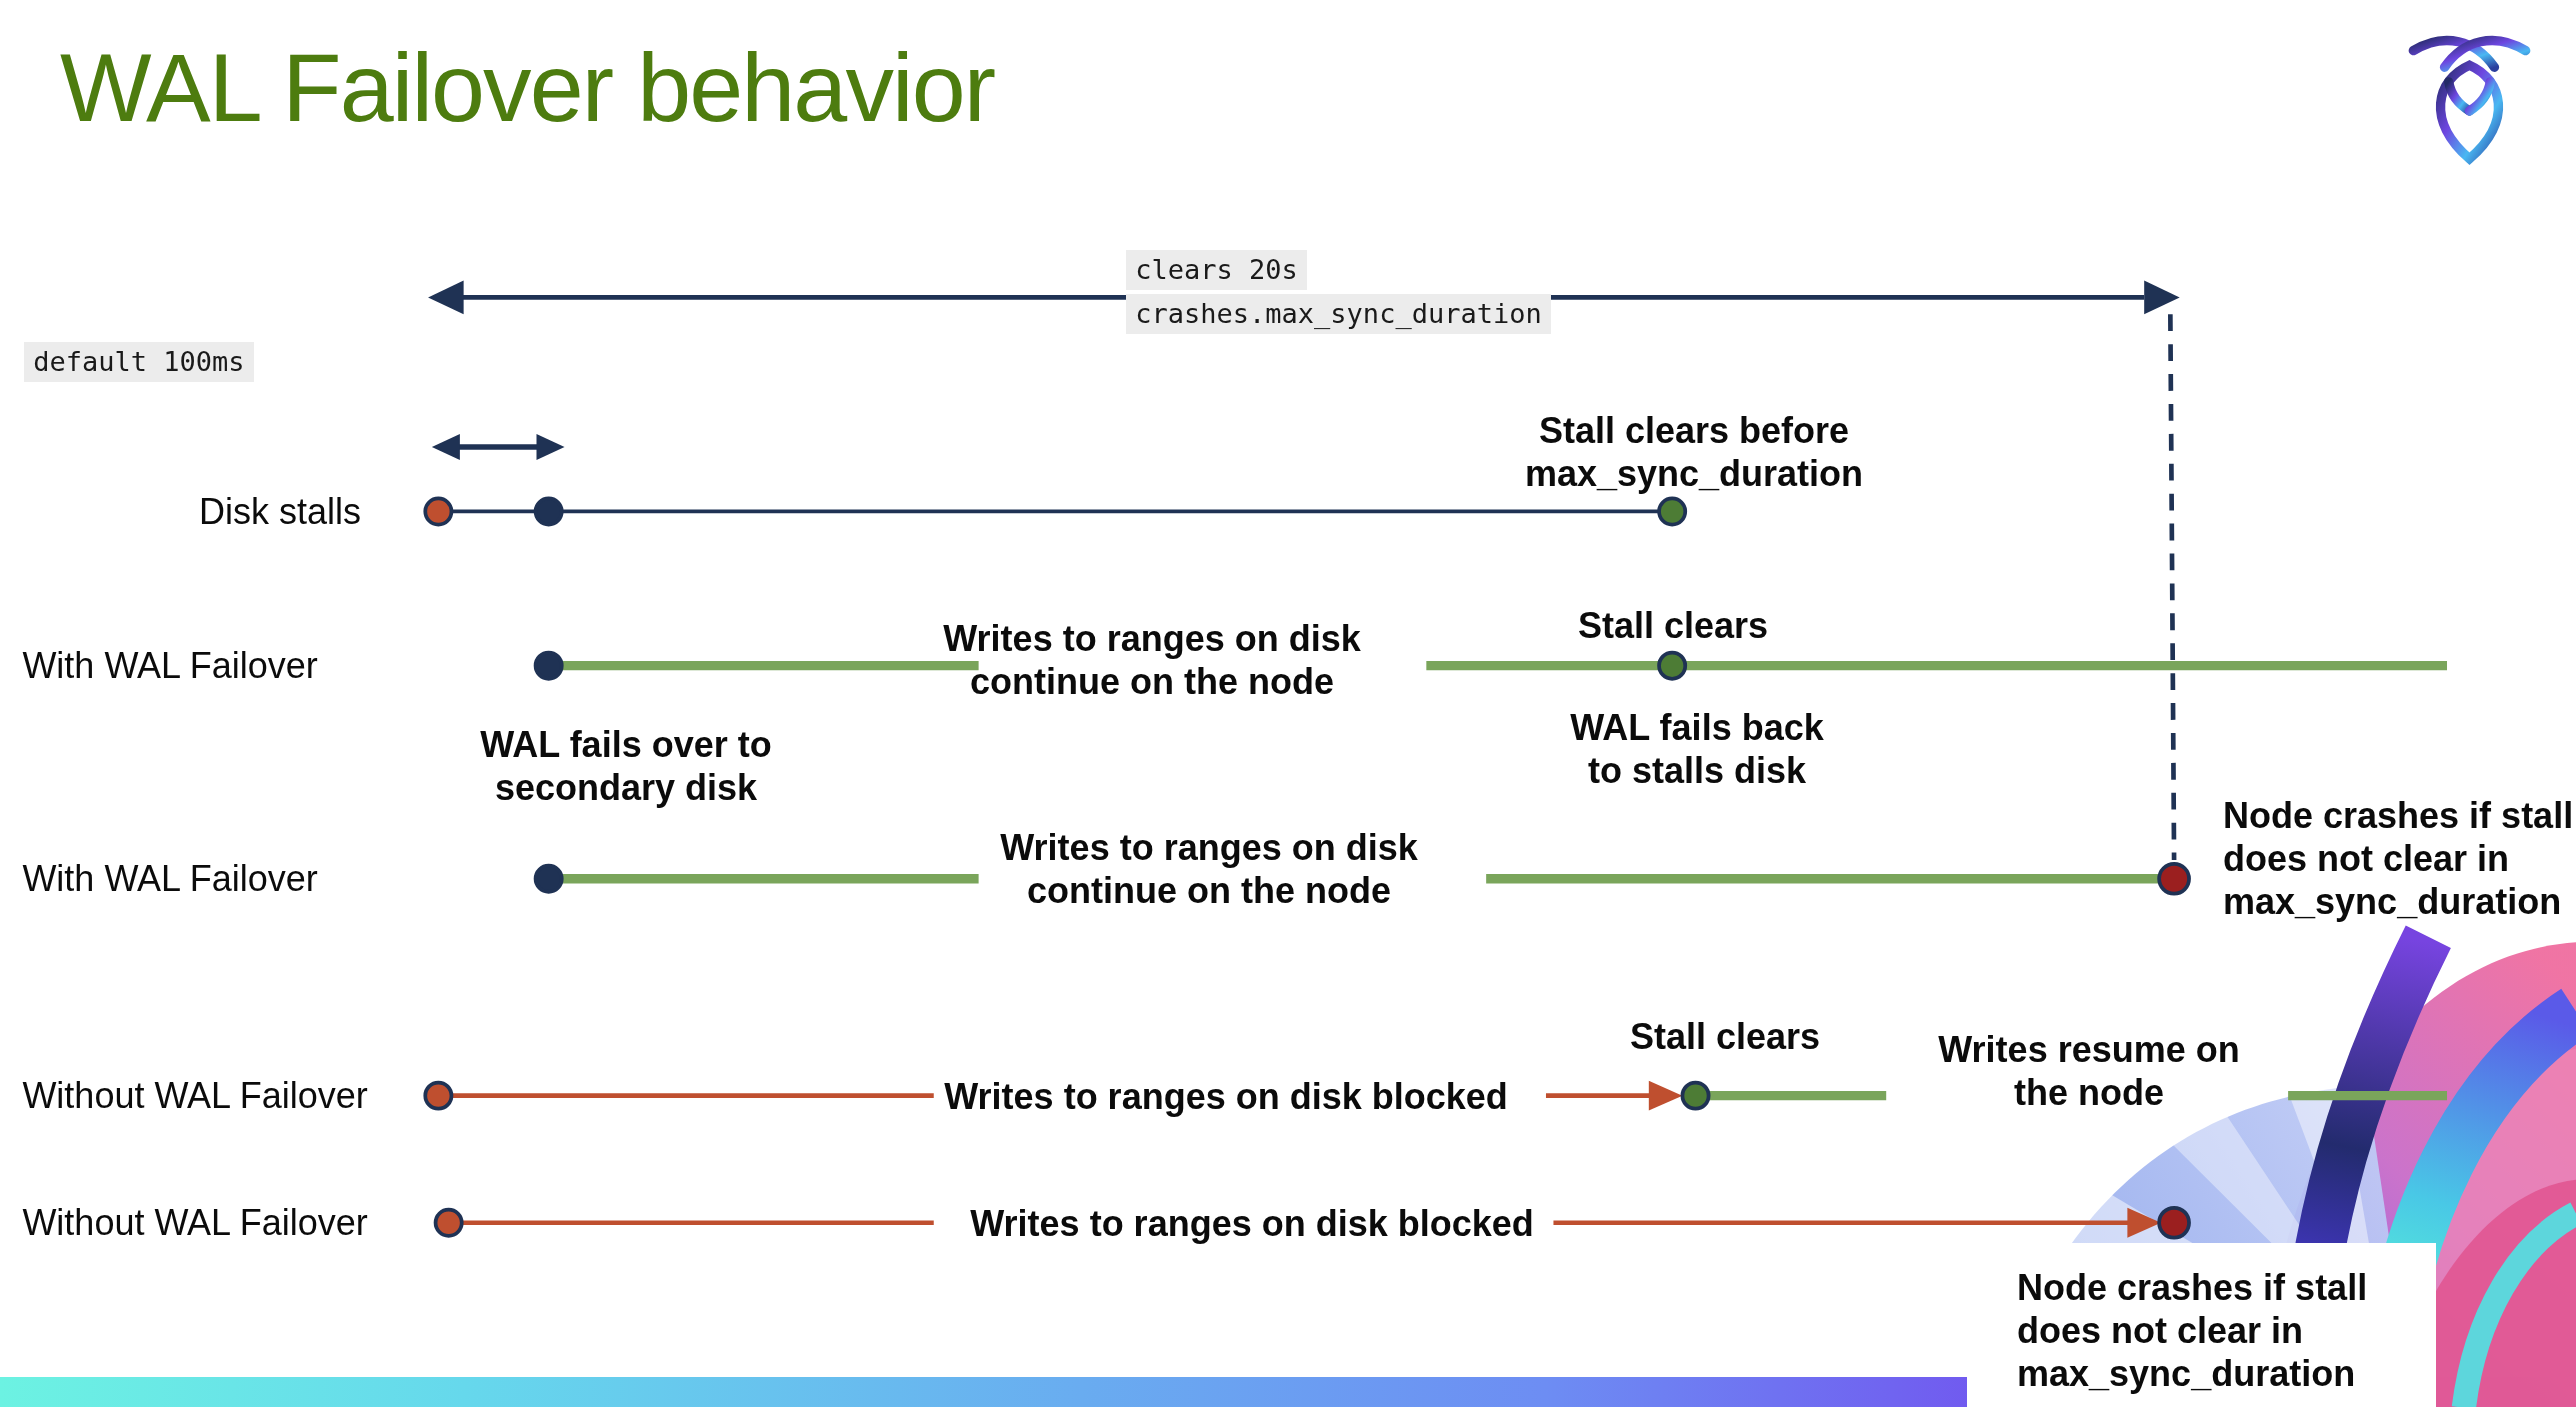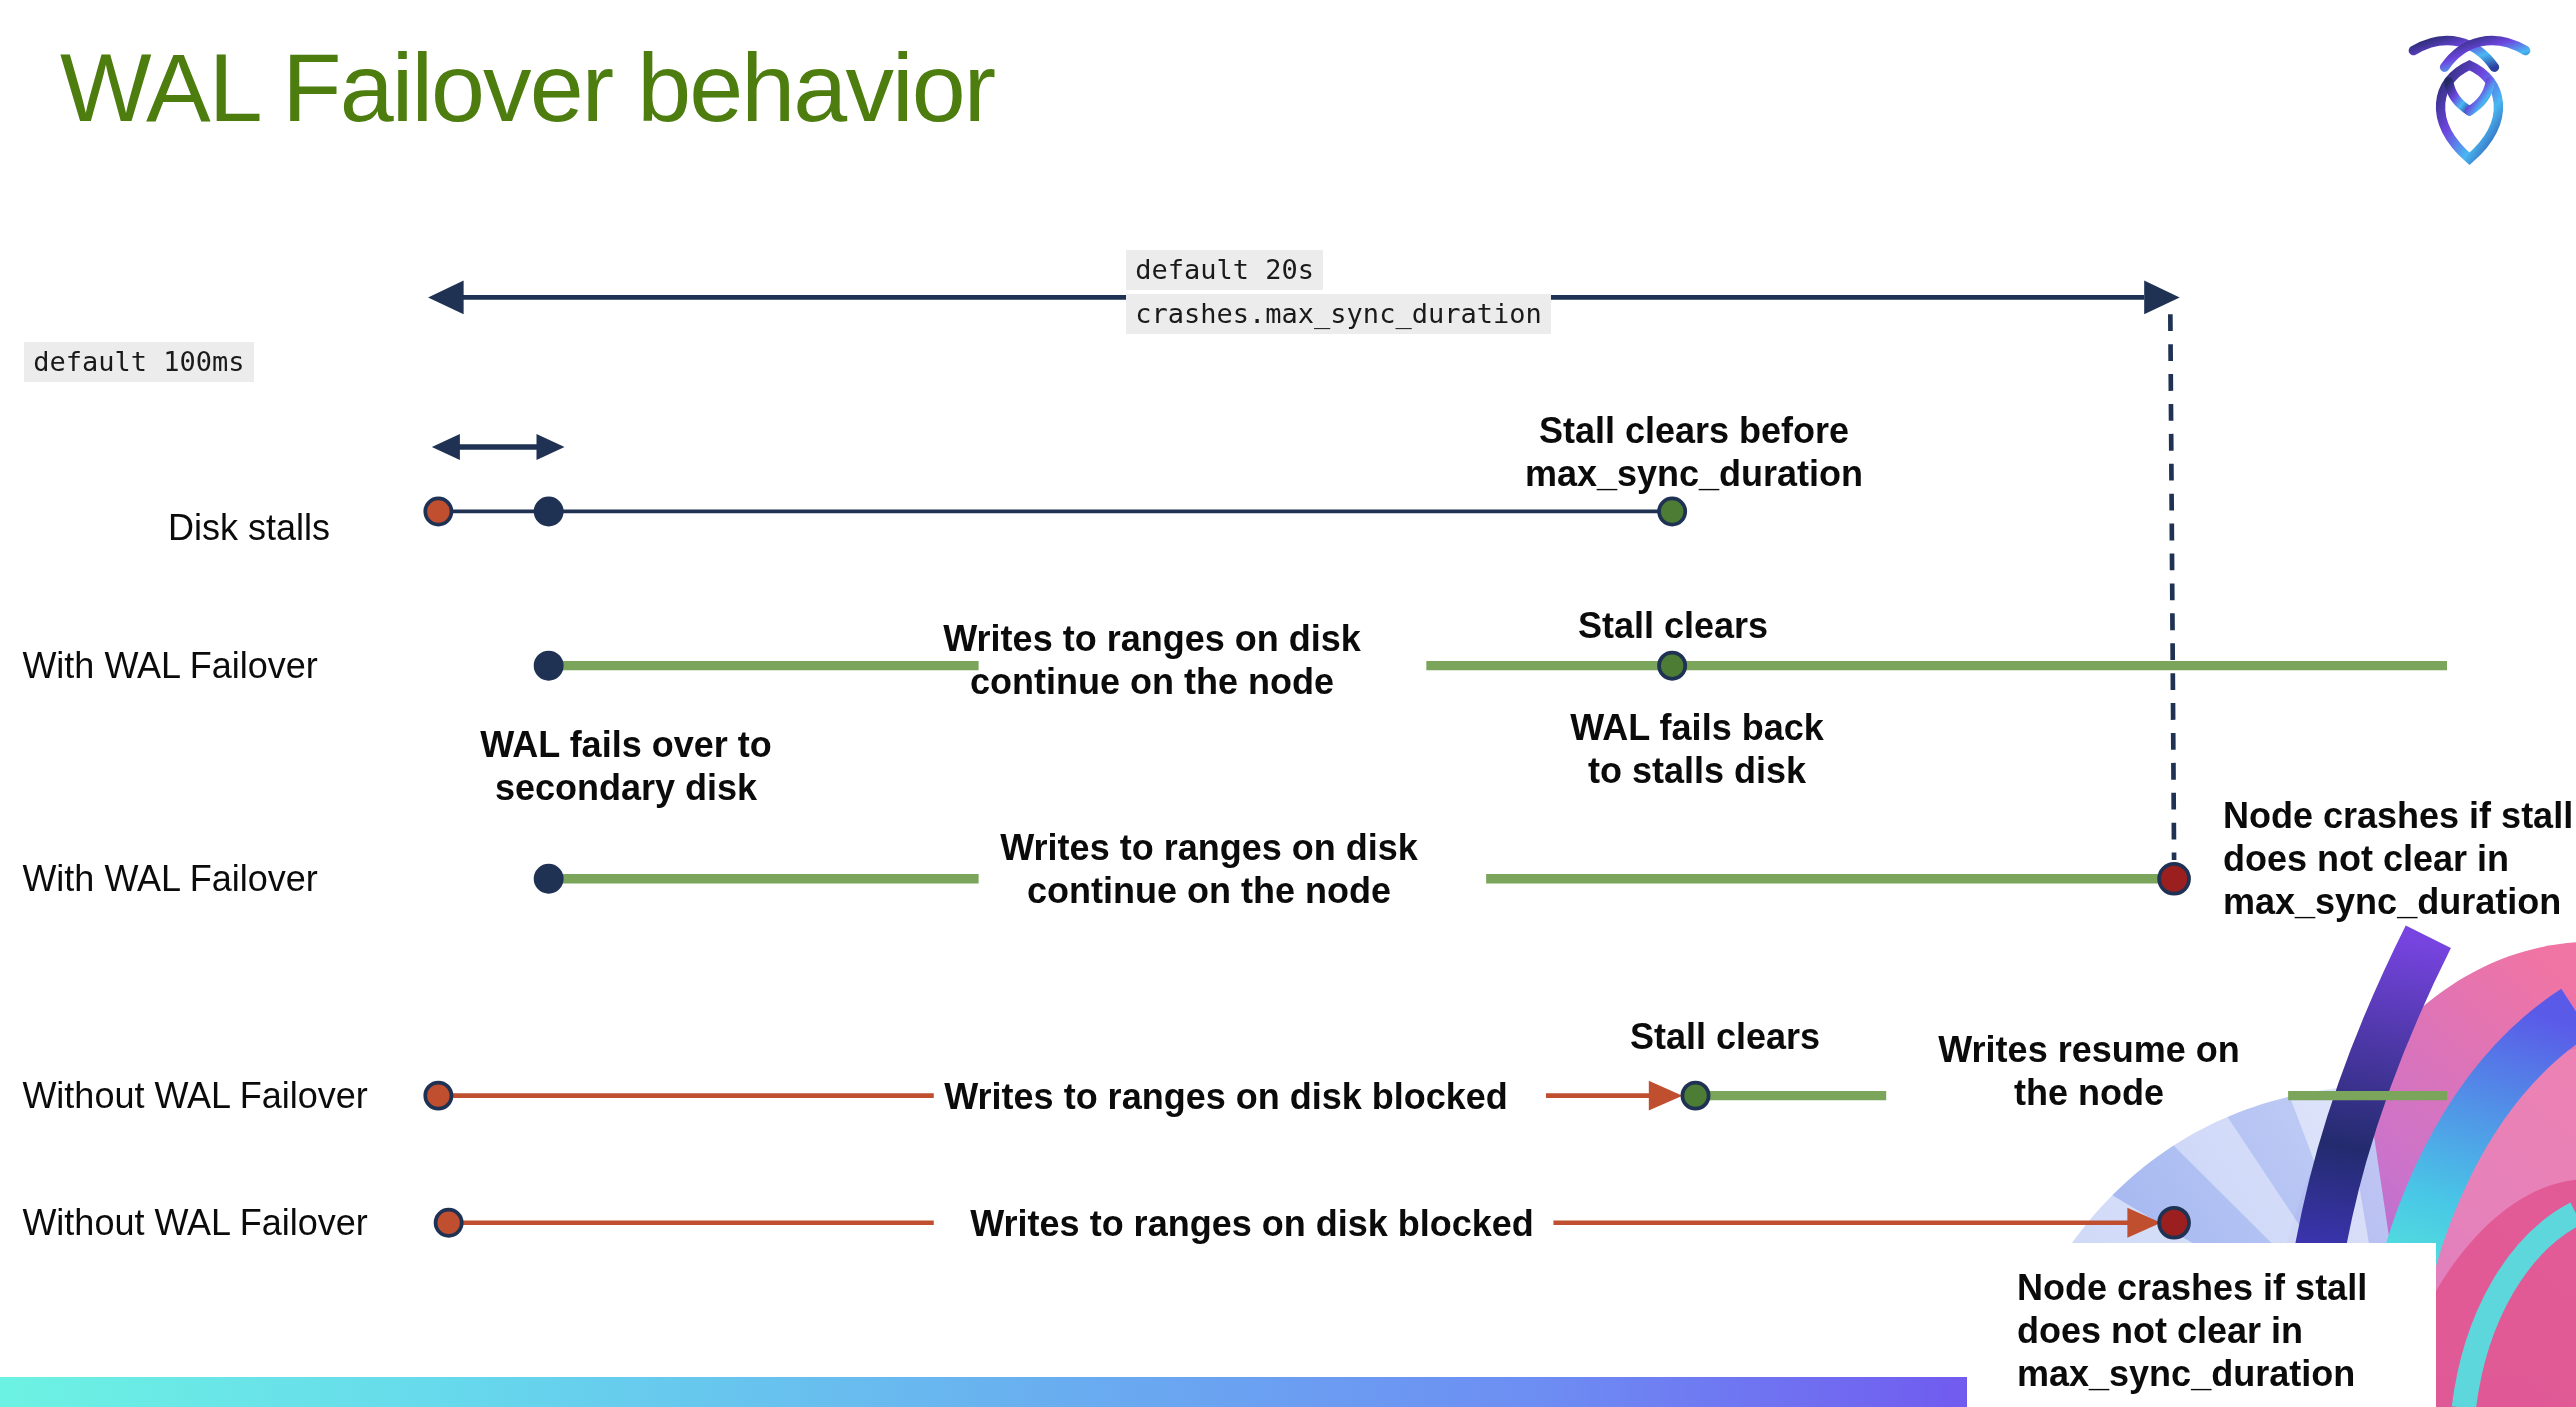--- a/index.html
+++ b/index.html
@@ -6,21 +6,21 @@
   body{width:2576px;height:1408px;position:relative;overflow:hidden;background:#ffffff;
        font-family:"Liberation Sans",sans-serif;color:#0b0b0b;}
   .abs{position:absolute;}
   .title{left:60px;top:32px;font-size:97px;font-weight:400;letter-spacing:-1.9px;color:#4d7c0f;z-index:5;}
   .codeblock{position:absolute;display:flex;flex-direction:column;gap:4.7px;align-items:flex-start;z-index:5;}
   .codeline{background:#ececec;padding:2.8px 9.3px;font-family:"DejaVu Sans Mono",monospace;
             font-size:27px;line-height:34px;color:#1a1a1a;white-space:pre;}
   .note{position:absolute;font-size:36px;line-height:43px;white-space:pre-line;z-index:5;color:#0b0b0b;font-weight:bold;}
   .center{text-align:center;transform:translateX(-50%);}
   .rowlabel{position:absolute;font-size:36px;line-height:41px;z-index:5;color:#0b0b0b;white-space:nowrap;}
-  .right{text-align:left;margin-top:16px;}
+  .right{text-align:center;}
   #footer-bar{left:0;top:1377px;width:2576px;height:31px;z-index:1;
     background:linear-gradient(90deg,#6cf2e2 0%,#66d8ec 18%,#69acf0 42%,#6d8df3 60%,#7156ef 78%,#7d39f0 90%,#8c28e8 100%);}
   #whitebox{left:1967px;top:1243px;width:469px;height:165px;background:#ffffff;z-index:4;}
   svg{position:absolute;left:0;top:0;}
   #art-svg{z-index:2;}
   #diagram-svg{z-index:3;}
   #logo-svg{z-index:5;}
 </style>
 </head>
 <body>
@@ -127,21 +127,21 @@
     <path d="M 60 30 C 28 44 18 84 60 120 C 102 84 92 44 60 30 Z"></path>
     <path d="M 60 118 L 60 74"></path>
     <path d="M 60 74 C 50 68 42 58 40 46"></path>
     <path d="M 60 74 C 70 68 78 58 80 46"></path>
   </g>
 </svg>
 
 <div class="abs title">WAL Failover behavior</div>
 
 <div class="codeblock" style="left:1126px;top:250px;">
-  <span class="codeline">default 20s</span>
+  <span class="codeline">clears 20s</span>
   <span class="codeline">crashes.max_sync_duration</span>
 </div>
 <div class="codeblock" style="left:24px;top:342px;">
   <span class="codeline">default 100ms</span>
 </div>
 
 <div class="rowlabel right" style="left:168px;top:491px;width:224px;">Disk stalls</div>
 <div class="rowlabel" style="left:22.4px;top:645px;">With WAL Failover</div>
 <div class="rowlabel" style="left:22.4px;top:858px;">With WAL Failover</div>
 <div class="rowlabel" style="left:22.4px;top:1075px;">Without WAL Failover</div>

